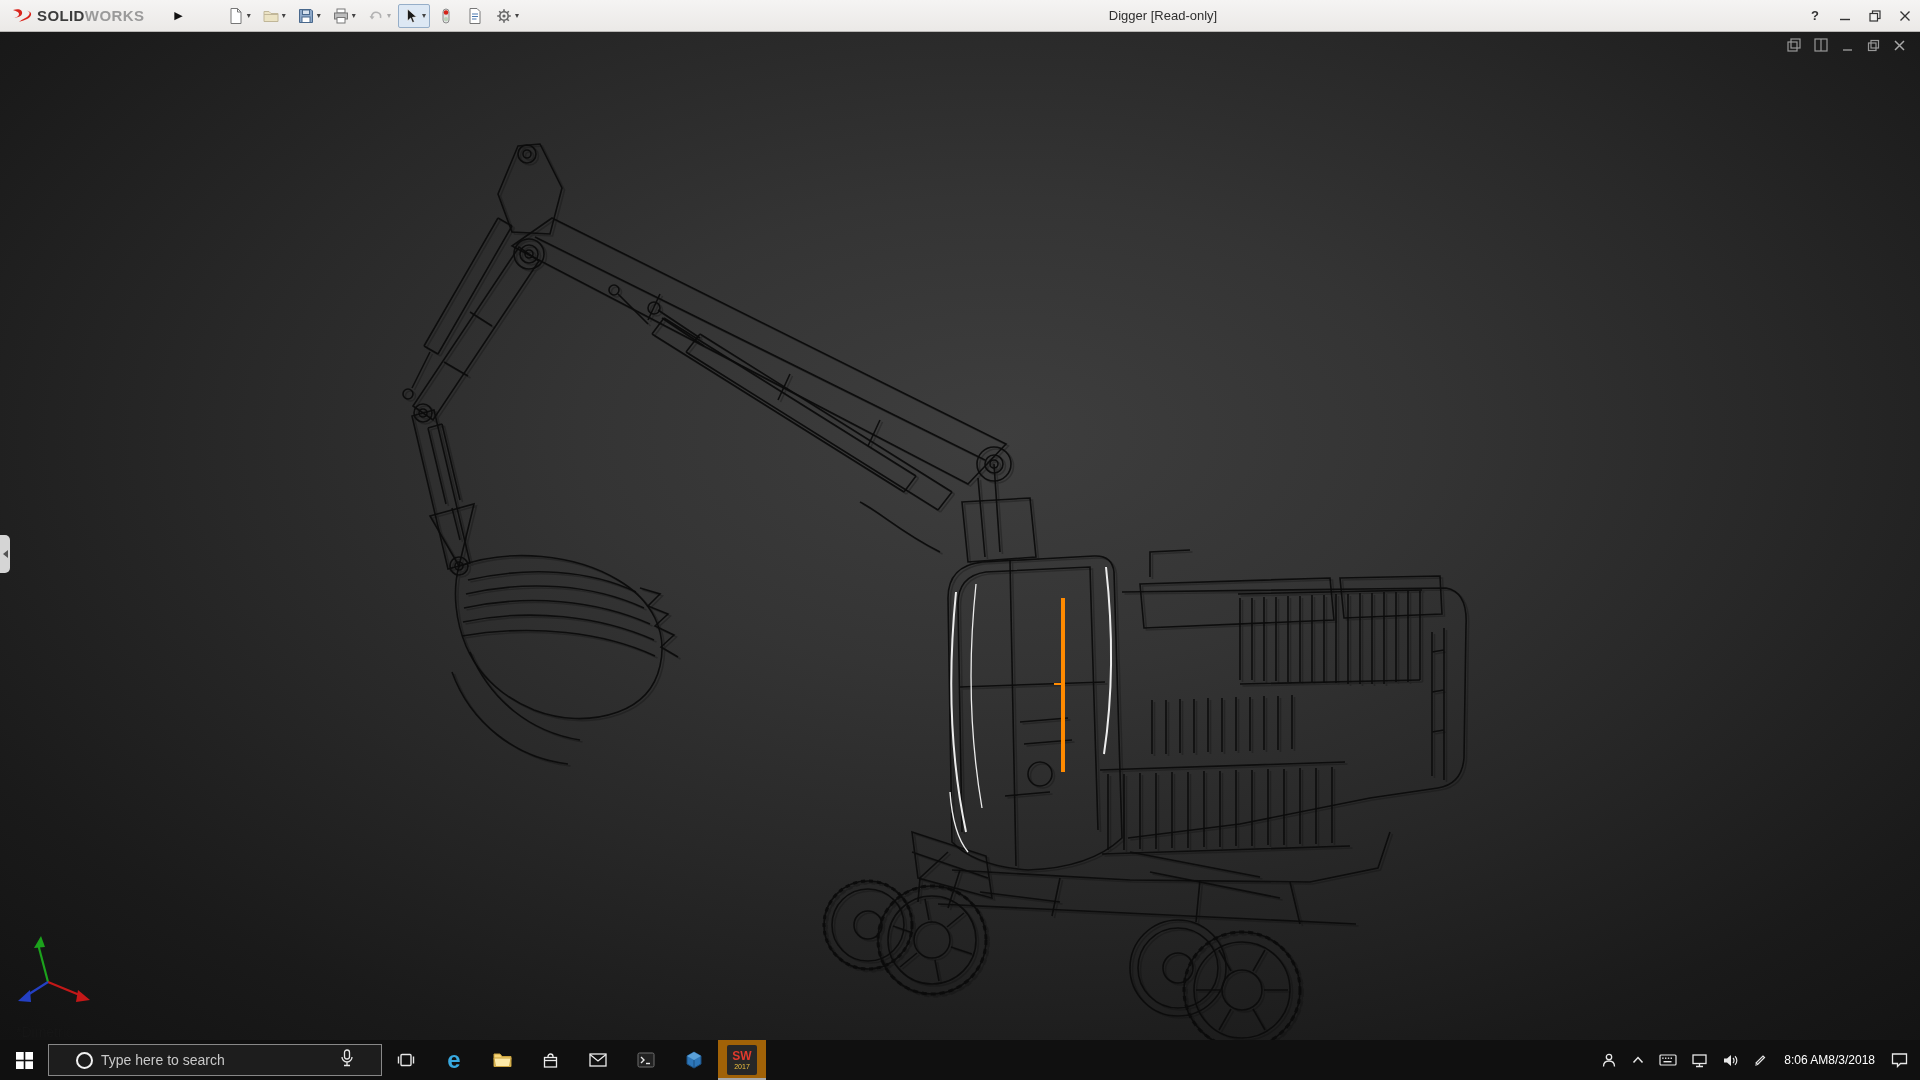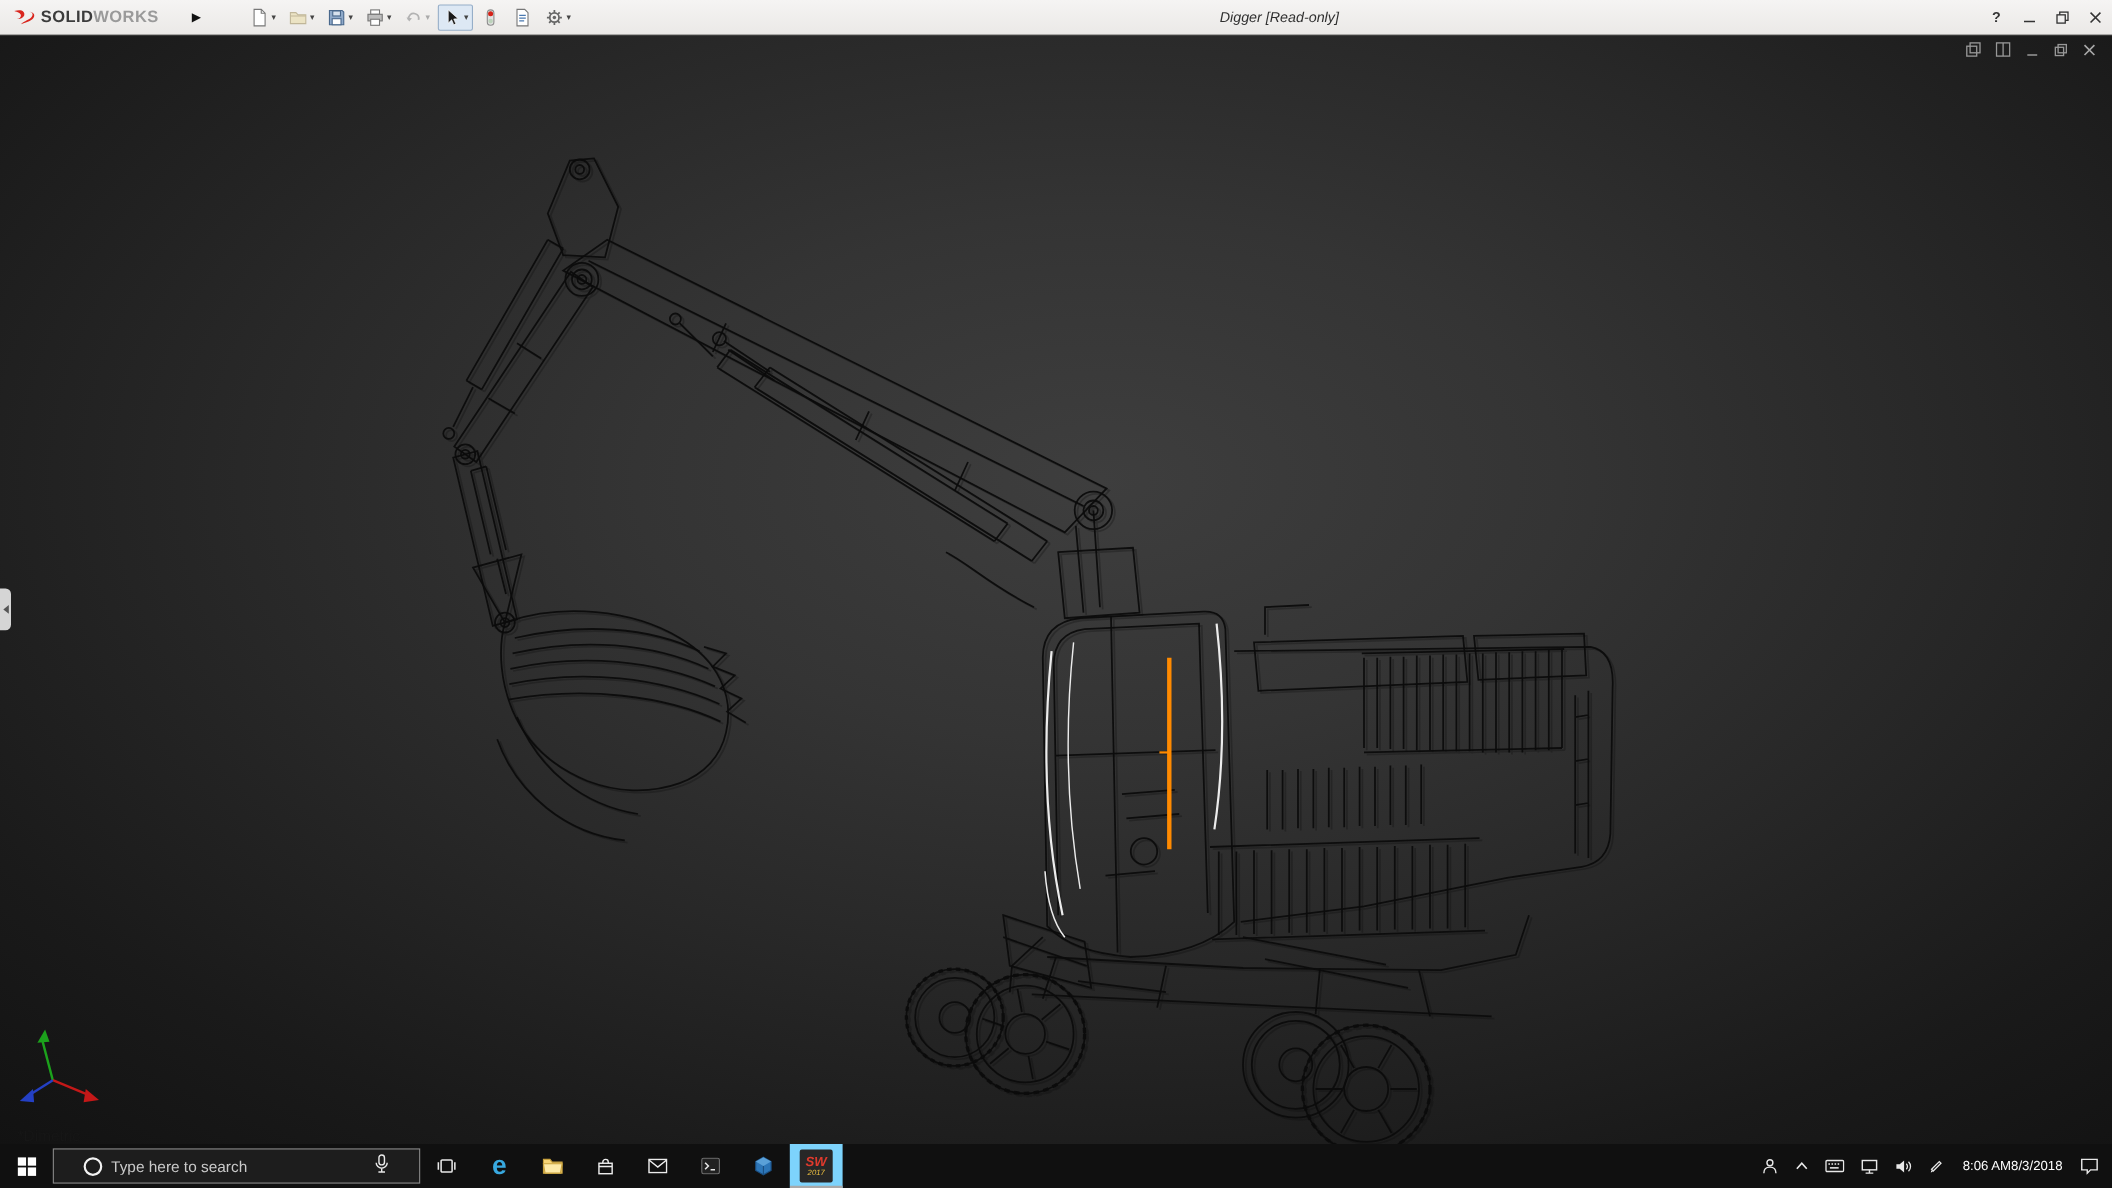--- a/index.html
+++ b/index.html
@@ -17,21 +17,21 @@
   .logo-solid { color:#3c3c3c;margin-top:16px; }
   .logo-works { color:#9a9a9a; }
   .flyout-arrow { margin-left:22px; font-size:11px; color:#111; cursor:pointer; }
   .qat { display:flex; align-items:center; margin-left:40px; gap:3px; }
   .qat-btn { height:24px; display:flex; align-items:center; padding:0 3px;
              border:1px solid transparent; border-radius:2px; }
   .qat-btn svg { display:block; }
   .qat-btn.pressed { background:#dde8f4; border:1px solid #96aec8; }
   .dd-arrow { font-size:8px; color:#444; margin-left:2px; line-height:8px; }
   .win-title { position:absolute; left:1163px; transform:translateX(-50%);
-               font-size:13px; color:#2f2f2f; white-space:nowrap;font-style:italic; }
+               font-size:13px; color:#2f2f2f; white-space:nowrap; }
   .win-controls { margin-left:auto; display:flex; height:32px; }
   .win-btn { width:30px; height:32px; display:flex; align-items:center;
              justify-content:center; color:#333; font-size:13px; }
 
   
   .viewport { position:absolute; top:32px; left:0; width:1920px; height:1008px;
               background:radial-gradient(ellipse 1500px 850px at 52% 40%,
                  #3e3e3e 0%, #343434 28%, #282828 52%, #1a1a1a 78%, #111 100%); }
   .model-svg { position:absolute; inset:0; width:1920px; height:1008px; }
   .doc-controls { position:absolute; top:6px; right:14px; display:flex; gap:13px;
@@ -53,21 +53,21 @@
             border:1px solid #888; display:flex; align-items:center;
             gap:8px; padding:0 27px; }
   .search input { background:transparent; border:none; outline:none;
                   color:#c9c9c9; font-size:14px; flex:1;
                   font-family:"Liberation Sans",sans-serif; }
   .search input::placeholder { color:#c9c9c9; opacity:1; }
   .cortana-ring { width:17px; height:17px; border:2px solid #f2f2f2;
                   border-radius:50%; }
   .tb-app { width:48px; display:flex; align-items:center; justify-content:center;
             position:relative; }
-  .tb-app.active { background:#7dd3fc; box-shadow:inset 0 -2px 0 #a8a8a8;font-style:italic; }
+  .tb-app.active { background:#a16207; box-shadow:inset 0 -2px 0 #a8a8a8; }
   .edge-e { color:#38a9e0; font-size:24px; font-weight:bold; line-height:24px; }
   .sw-badge { width:30px; height:30px; background:#272727; border-radius:2px;
               display:flex; flex-direction:column; align-items:center;
               justify-content:center; }
   .sw-badge .sw { color:#e03a2d; font-weight:bold; font-size:12px; line-height:13px; }
   .sw-badge .yr { color:#eec040; font-size:7px; line-height:8px; }
   .tray { margin-left:auto; display:flex; align-items:center; }
   .tray-item { height:40px; padding:0 7px; display:flex; align-items:center;
                justify-content:center; }
   .clock { display:flex; flex-direction:row; align-items:center;

